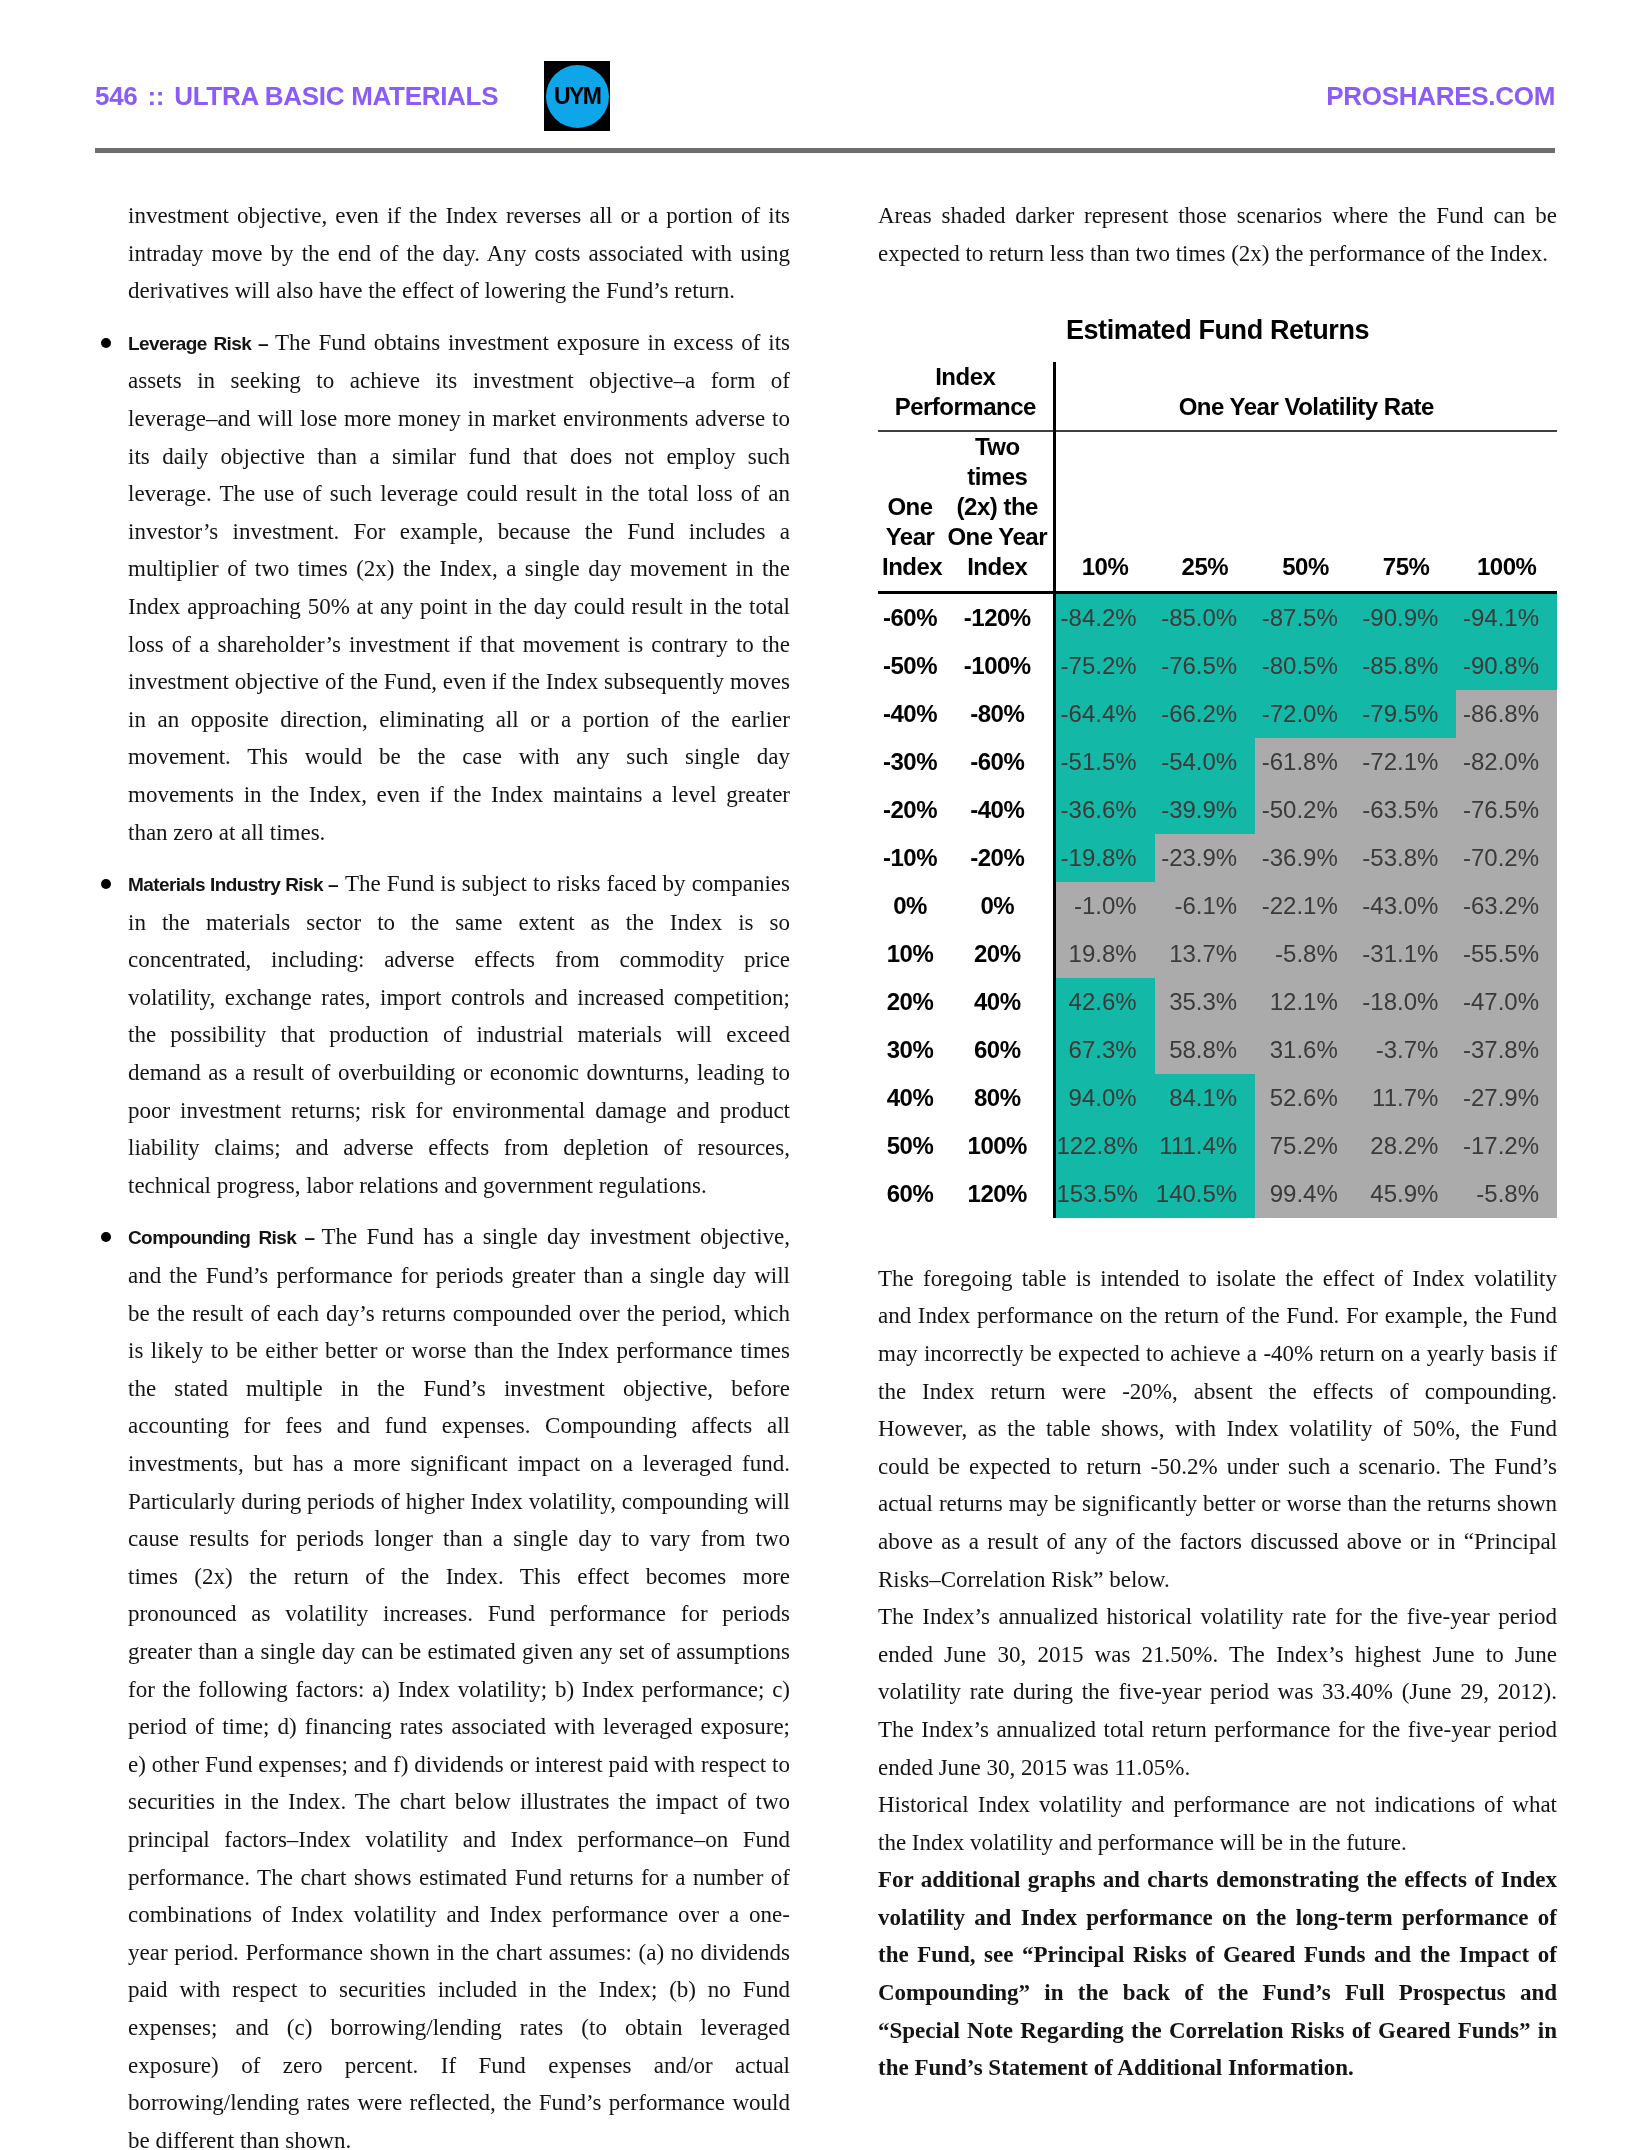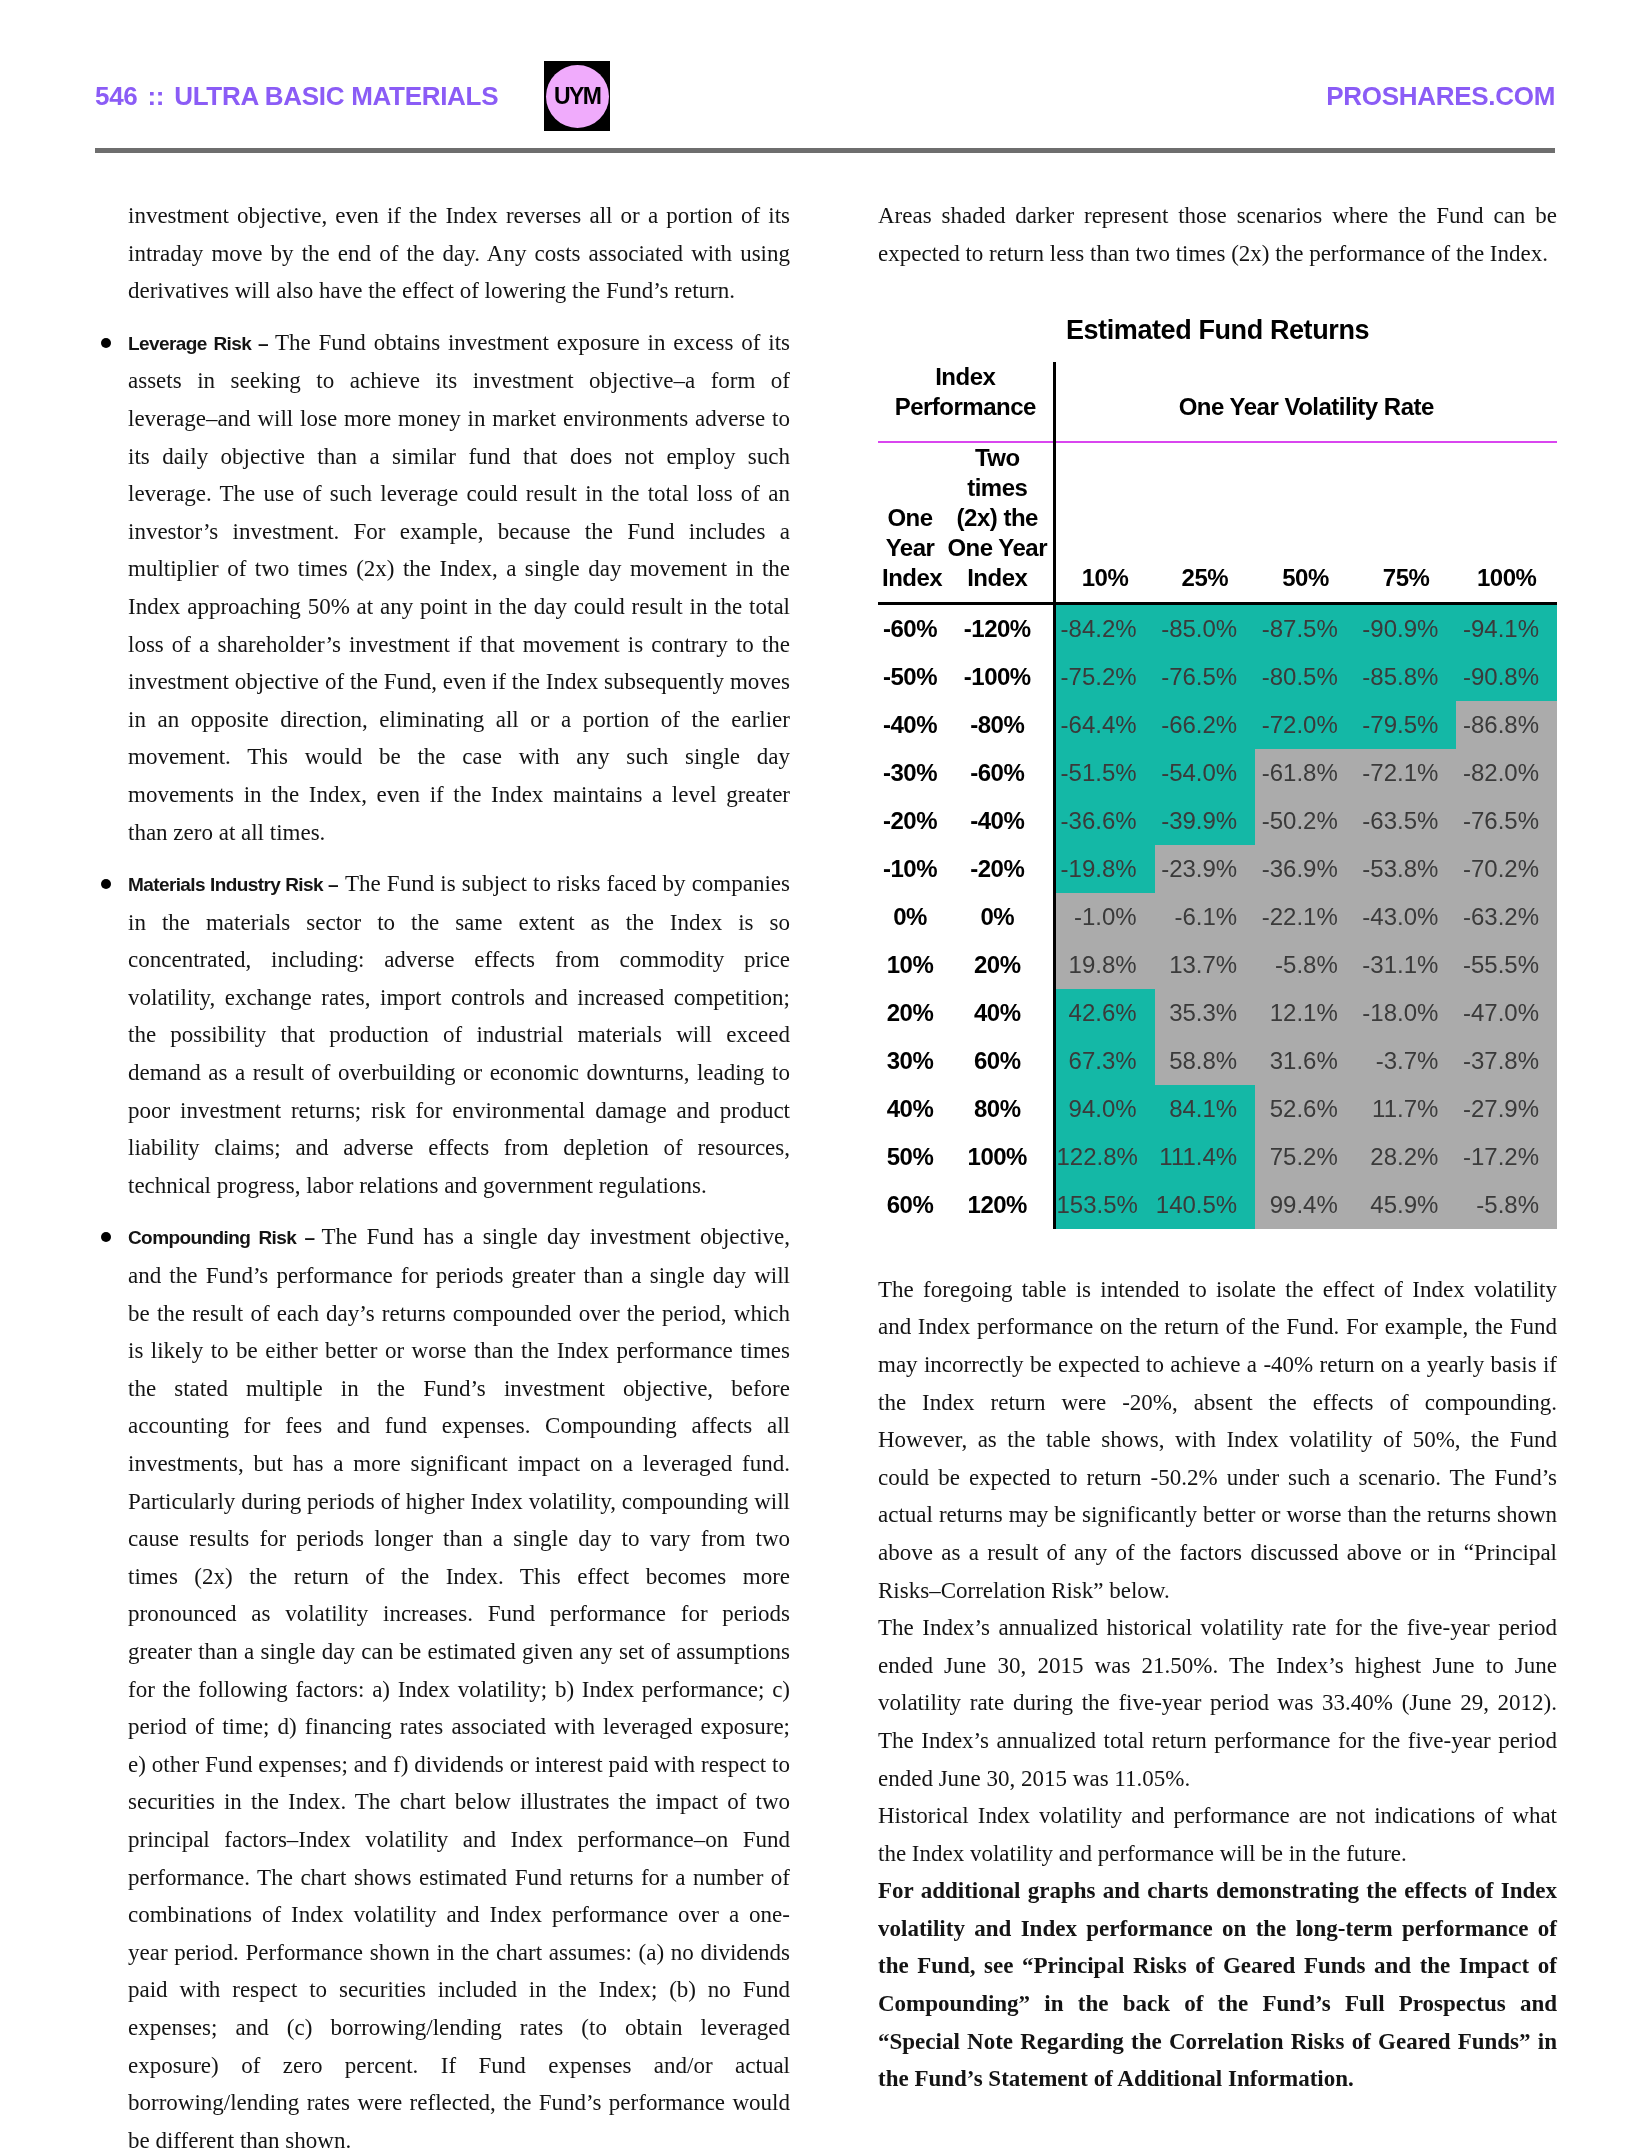--- a/index.html
+++ b/index.html
@@ -14,21 +14,21 @@
   
   .hdr { display:flex; align-items:center; height:96px; }
   .brand, .site {
     font-family:"Liberation Sans", sans-serif;
     font-weight:bold; font-size:26px; letter-spacing:-0.3px; color:#8b5cf6;
     white-space:nowrap;
   }
   .brand .sep { margin:0 10px; }
   .logo { width:66px; height:70px; background:#000; margin-left:46px;
           display:flex; align-items:center; justify-content:center; flex:0 0 auto; }
-  .logo-circle { width:63px; height:63px; background:#f0abfc; border-radius:50%;
+  .logo-circle { width:63px; height:63px; background:#0ea5e9; border-radius:50%;
           display:flex; align-items:center; justify-content:center;
           font-family:"Liberation Sans", sans-serif; font-weight:bold;
           font-size:23px; letter-spacing:-1.5px; color:#000; }
   .site { margin-left:auto; }
   .hdr-rule { height:5px; background:#6e6e6e; margin-top:4px; }
 
   
   .columns { display:flex; gap:88px; margin-top:44px; }
   .col-left  { width:695px; flex:0 0 auto; }
   .col-right { width:679px; flex:0 0 auto; }
@@ -51,21 +51,21 @@
                font-weight:bold; font-size:27px; letter-spacing:-0.4px;
                margin:40px 0 12px 0; color:#000; }
 
   table.fund { border-collapse:collapse; width:100%; table-layout:fixed;
                font-family:"Liberation Sans", sans-serif; }
   table.fund col.c1 { width:64px; }
   table.fund col.c2 { width:112px; }
   table.fund th { font-weight:bold; font-size:24px; letter-spacing:-0.5px;
                   vertical-align:bottom; text-align:center; padding:0 4px 9px 4px;
                   color:#000; line-height:30px; }
-  tr.h1 th { border-bottom:2px solid #d946ef; padding-bottom:19px; }
+  tr.h1 th { border-bottom:2px solid #404040; padding-bottom:8px; }
   tr.h2 th { border-bottom:3px solid #000; }
   .vline { border-left:3px solid #000; }
   td.rowhead { text-align:center; font-weight:bold; font-size:24px;
                height:46px; letter-spacing:-0.5px; color:#000; }
   td.val { text-align:right; padding-right:18px; font-size:24px; color:#3a3a3a; }
   td.light { background:#14b8a6; }
   td.dark  { background:#ababab; }
 </style>
 </head>
 <body>

